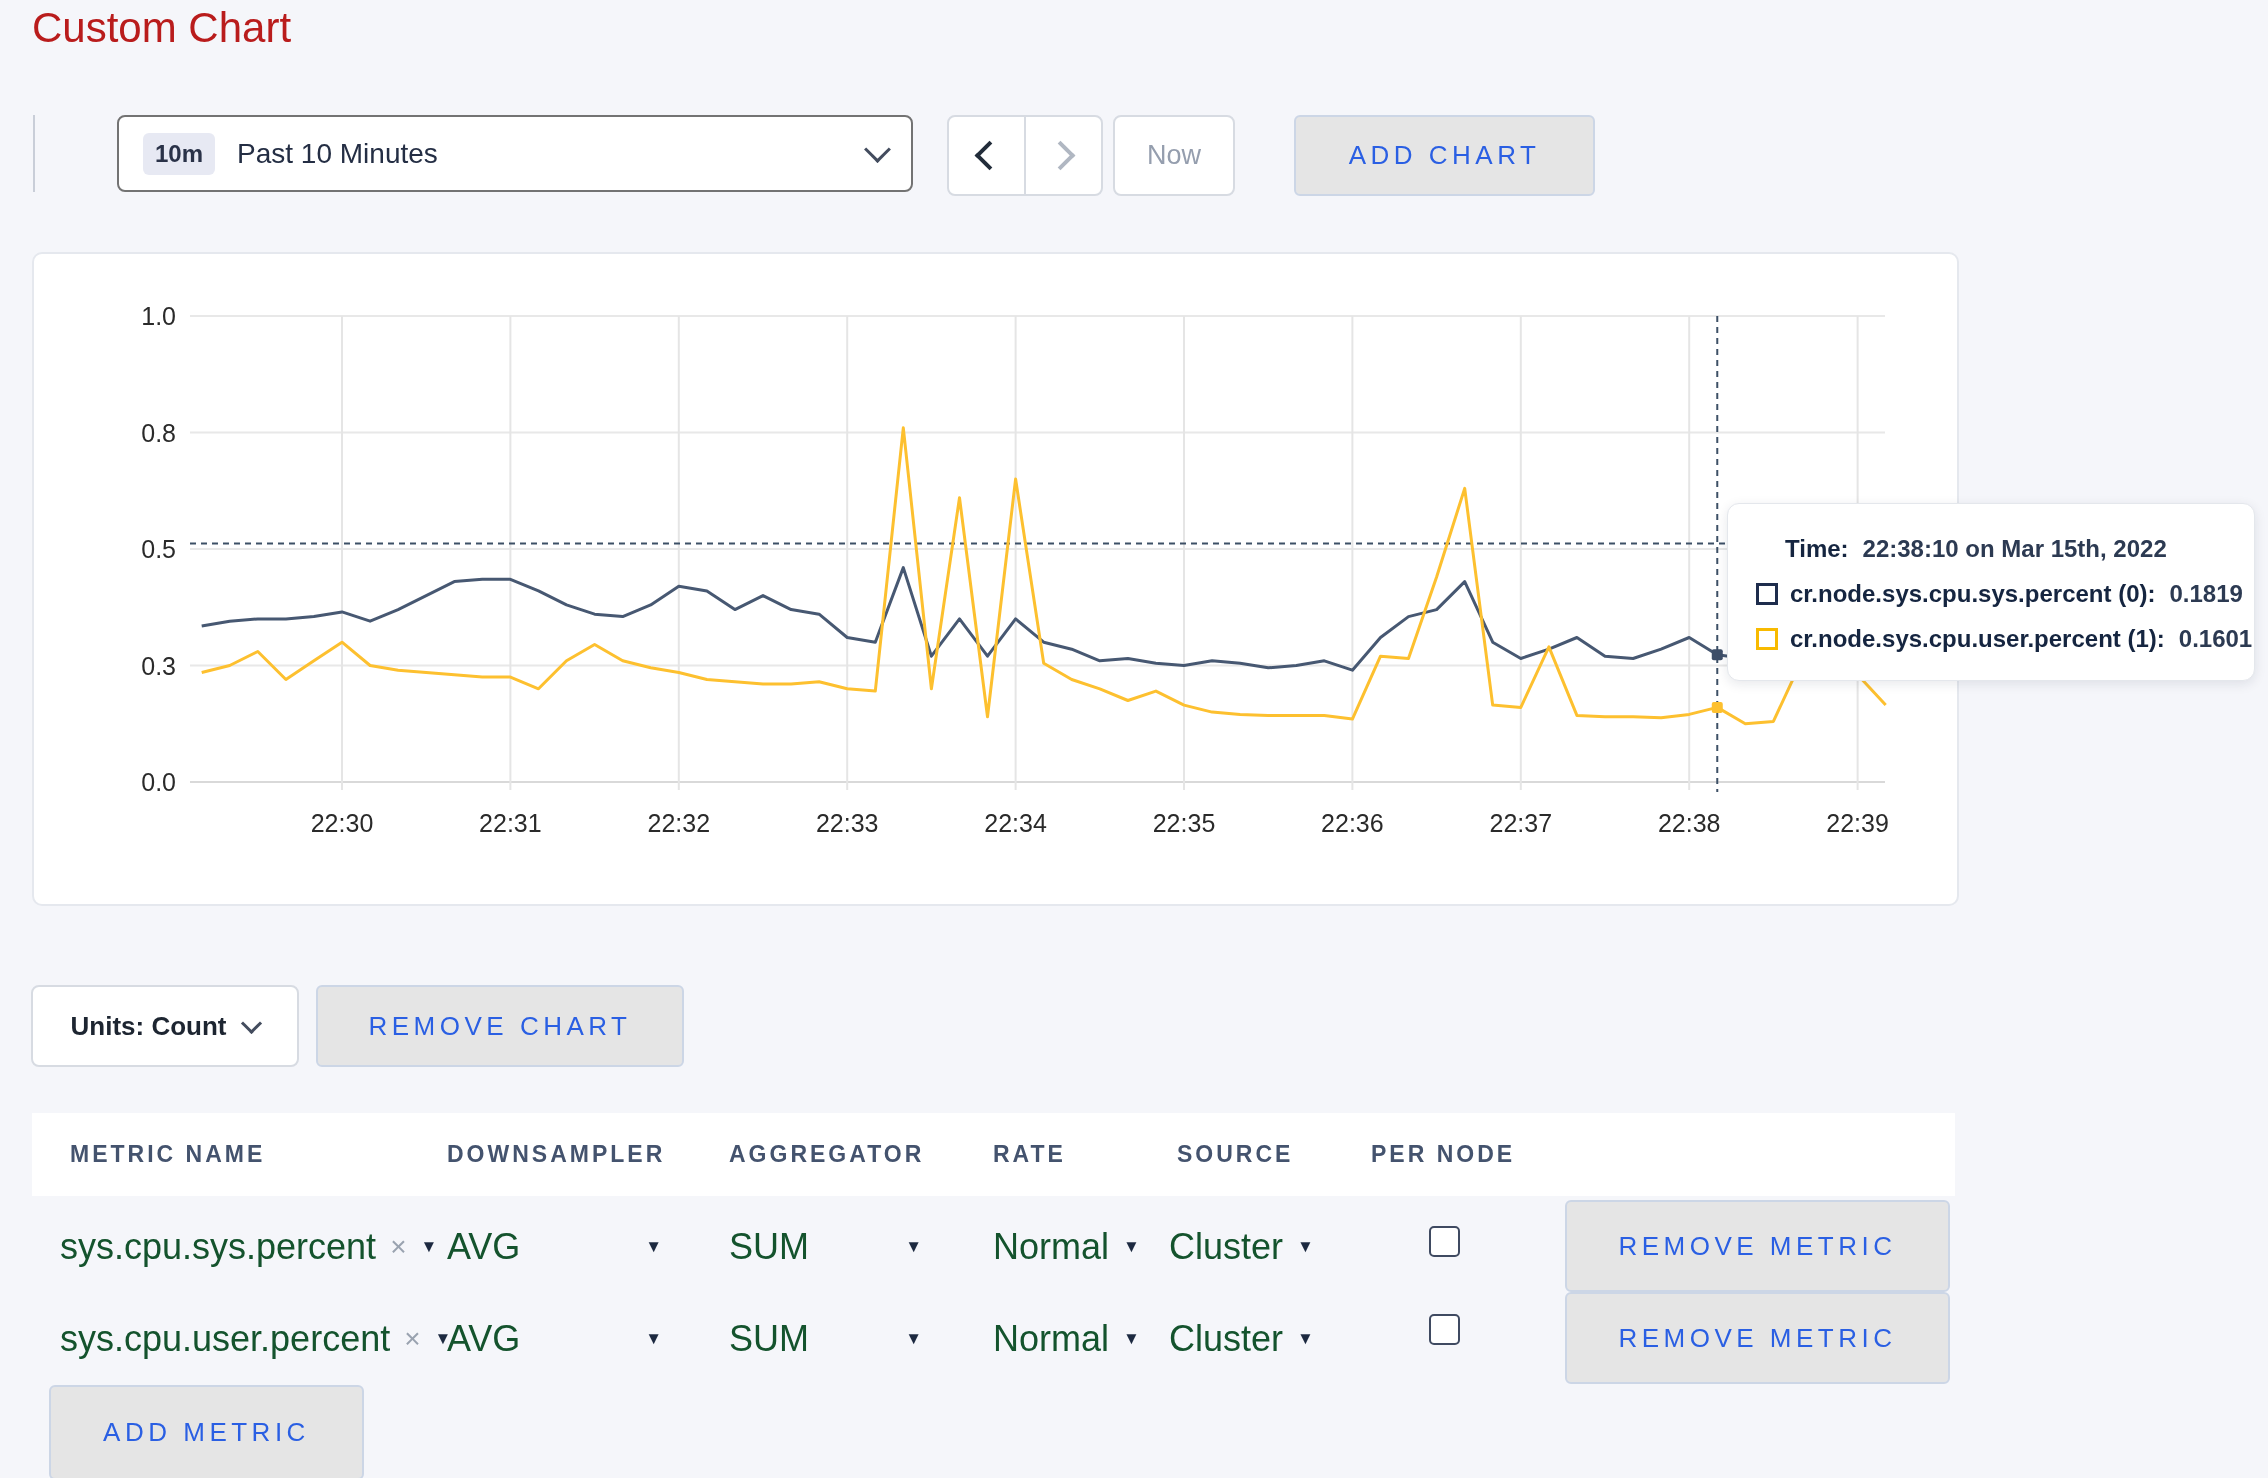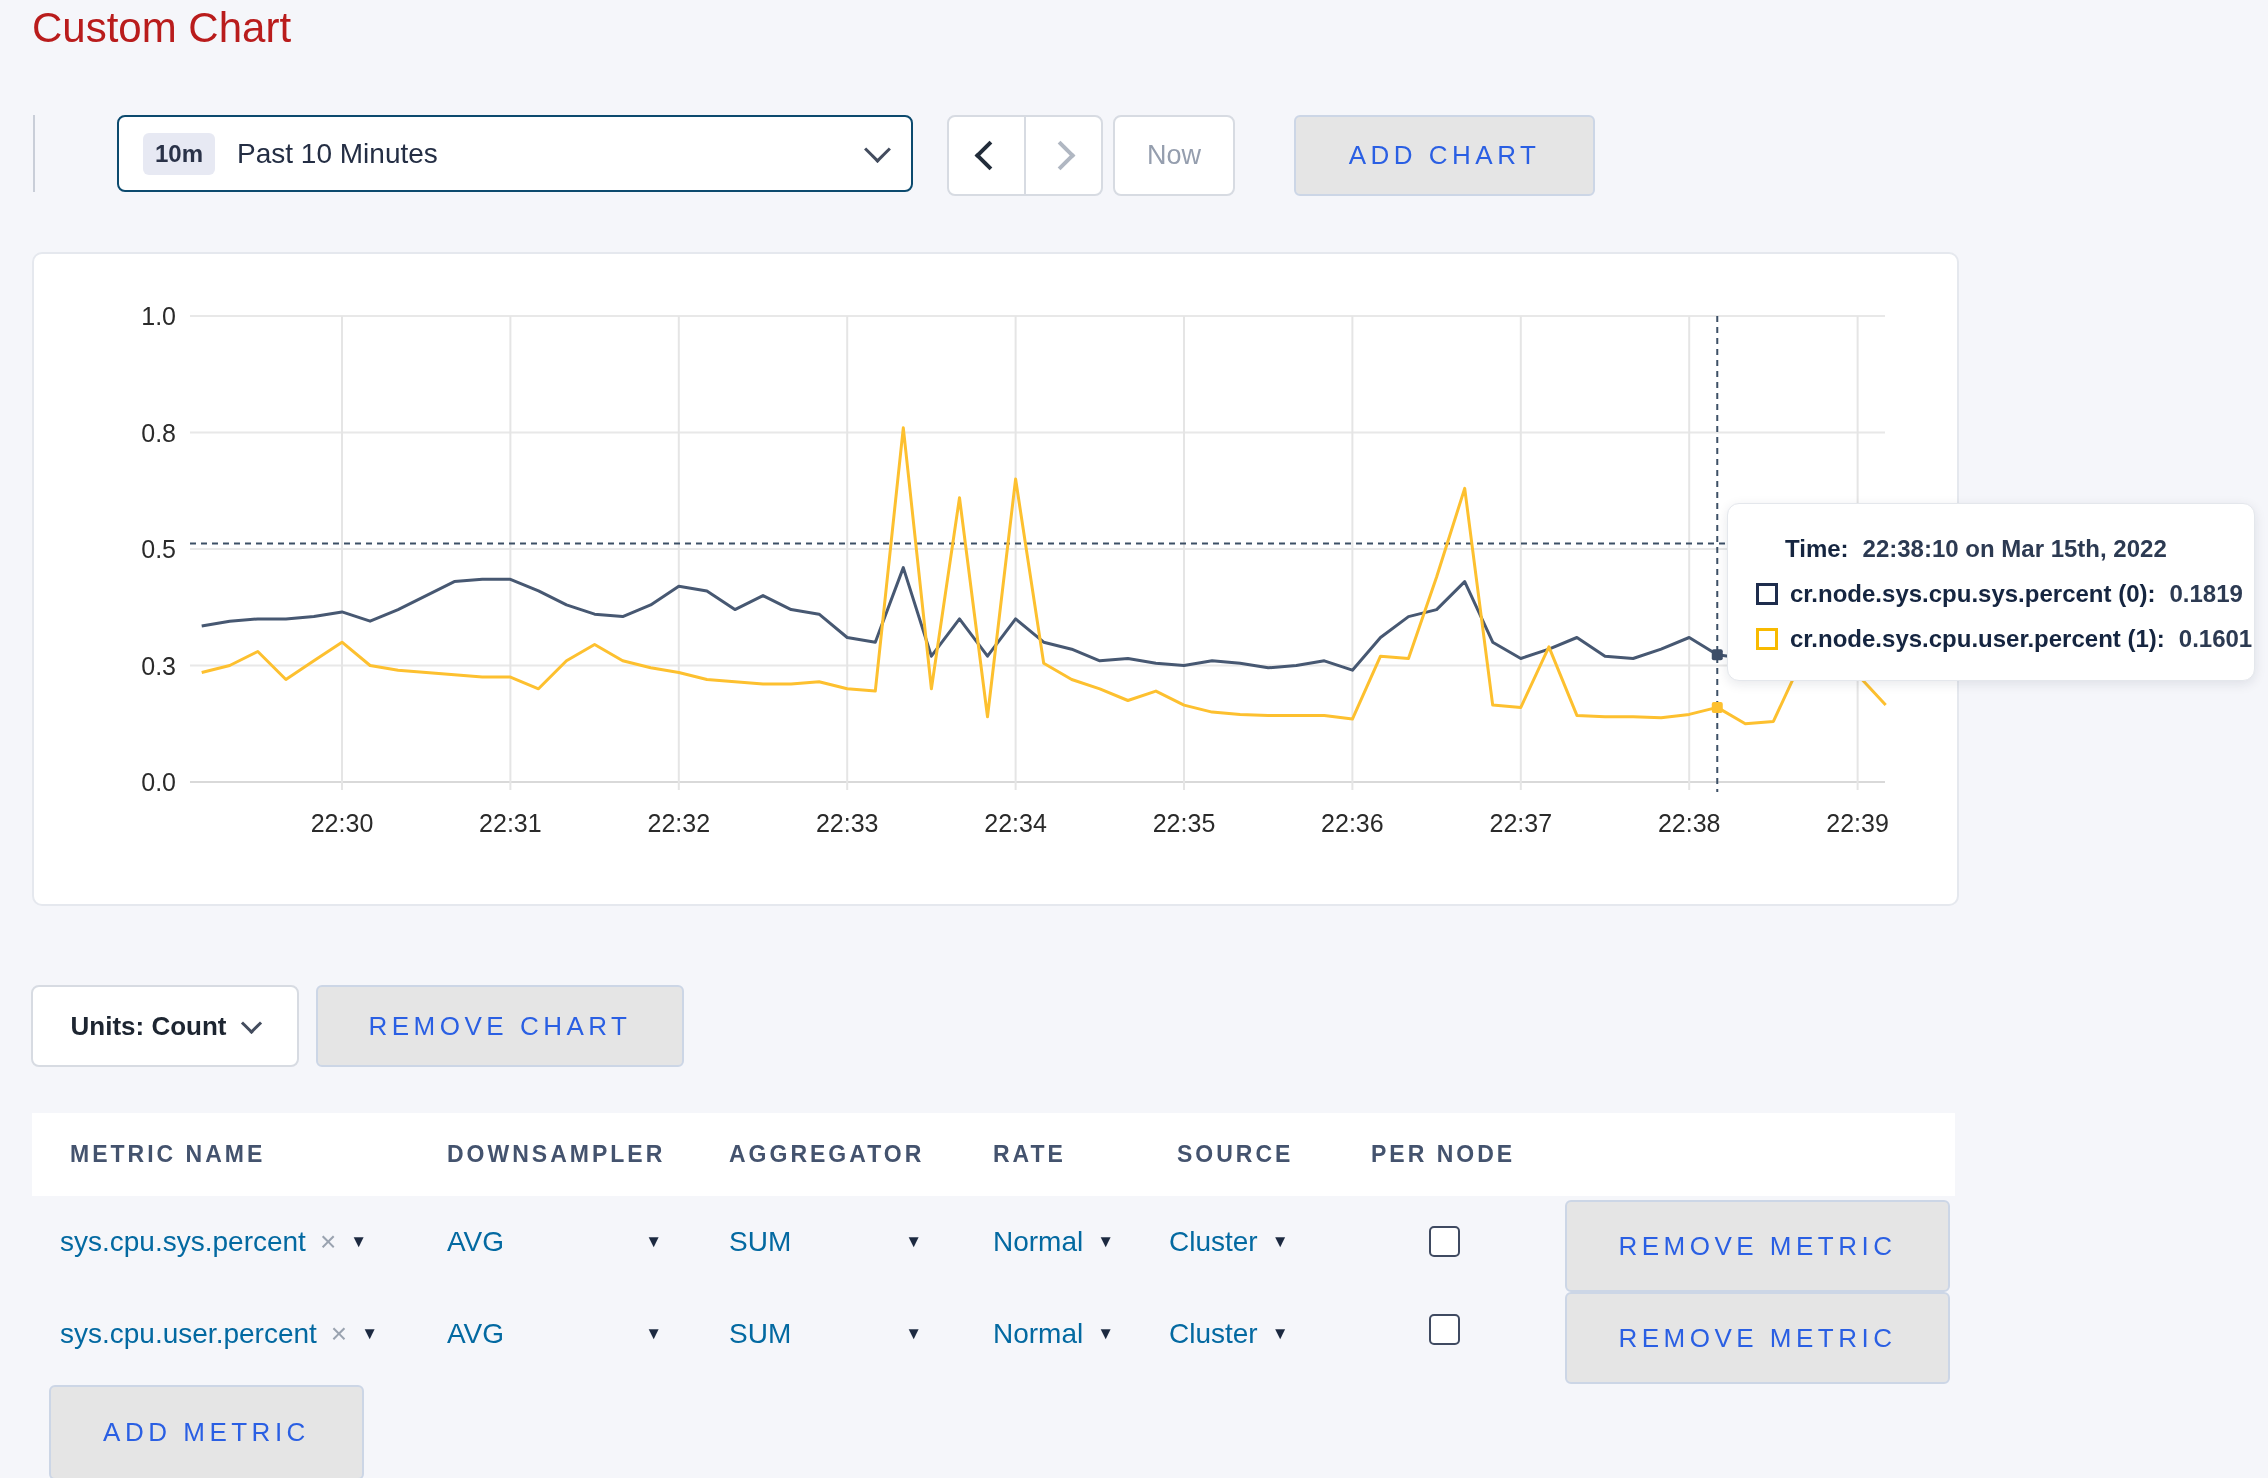--- a/index.html
+++ b/index.html
@@ -1,21 +1,21 @@
 <!DOCTYPE html>
 <html><head>
 <meta charset="utf-8">
 <style>
   html,body{margin:0;padding:0;}
   body{width:2268px;height:1478px;background:#f5f6fa;font-family:"Liberation Sans",sans-serif;overflow:hidden;position:relative;}
   .abs{position:absolute;}
   .page-title{left:32px;top:4px;font-size:42px;font-weight:500;color:#b91c1c;}
   .rail{left:33px;top:115px;width:2px;height:77px;background:#c9ced8;}
   
-  .timesel{left:117px;top:115px;width:796px;height:77px;background:#fff;border:2px solid #0c4a6e;border-radius:8px;display:flex;align-items:center;padding:0 24px;box-sizing:border-box;}
+  .timesel{left:117px;top:115px;width:796px;height:77px;background:#fff;border:2px solid #737373;border-radius:8px;display:flex;align-items:center;padding:0 24px;box-sizing:border-box;}
   .badge{background:#e7e9f3;color:#2a3248;font-weight:bold;font-size:24px;padding:7px 12px;border-radius:6px;}
   .timesel-label{margin-left:22px;font-size:28px;color:#242e44;}
   .chev{width:16px;height:16px;border-right:3px solid #434c5e;border-bottom:3px solid #434c5e;transform:rotate(45deg);margin-left:auto;margin-top:-8px;}
   .arrows{left:947px;top:115px;width:152px;height:77px;background:#fff;border:2px solid #d7dbe2;border-radius:8px;display:flex;}
   .arrow-btn{flex:1;display:flex;align-items:center;justify-content:center;}
   .arrow-btn + .arrow-btn{border-left:2px solid #d7dbe2;}
   .chev-l{width:17px;height:17px;border-left:4px solid #222c3a;border-bottom:4px solid #222c3a;transform:rotate(45deg);margin-left:6px;}
   .chev-r{width:17px;height:17px;border-right:4px solid #b0b7c2;border-top:4px solid #b0b7c2;transform:rotate(45deg);margin-right:6px;}
   .now-btn{left:1113px;top:115px;width:118px;height:77px;background:#fff;border:2px solid #d7dbe2;border-radius:8px;color:#959eae;font-size:27px;display:flex;align-items:center;justify-content:center;}
   .blue-btn{background:#e5e5e5;border:2px solid #ccd6e6;border-radius:6px;color:#2a5fe3;font-size:26px;letter-spacing:4.5px;font-weight:500;display:flex;align-items:center;justify-content:center;}
@@ -30,21 +30,21 @@
   .tt-spacer{width:29px;flex:none;}
   .tt-label{font-weight:bold;color:#152540;}
   .tt-val{margin-left:14px;font-weight:bold;}
   
   .units-btn{left:31px;top:985px;width:264px;height:78px;background:#fff;border:2px solid #d7dbe2;border-radius:8px;display:flex;align-items:center;justify-content:center;font-size:26px;font-weight:bold;color:#1d2531;}
   .units-chev{width:12px;height:12px;border-right:3px solid #434c5e;border-bottom:3px solid #434c5e;transform:rotate(45deg);margin-left:18px;margin-top:-6px;}
   .removechart{left:316px;top:985px;width:364px;height:78px;}
   
   .thead{left:32px;top:1113px;width:1923px;height:83px;background:#fff;display:flex;align-items:center;}
   .th{position:absolute;font-size:23px;letter-spacing:3px;font-weight:600;color:#44536e;}
-  .row-text{font-size:28px;color:#0369a1;}
+  .row-text{font-size:36px;color:#14532d;}
   .select{display:flex;align-items:center;position:absolute;}
   .tri{font-size:17px;color:#1c2940;margin-left:14px;}
   .xmark{font-size:28px;color:#9aa3b0;margin-left:14px;}
   .checkbox{position:absolute;width:27px;height:27px;border:2.5px solid #3f4a61;border-radius:5px;background:#fff;}
   .rm-btn{left:1565px;width:381px;height:88px;}
   .addmetric{left:49px;top:1385px;width:311px;height:91px;}
 </style>
 </head>
 <body>
 

